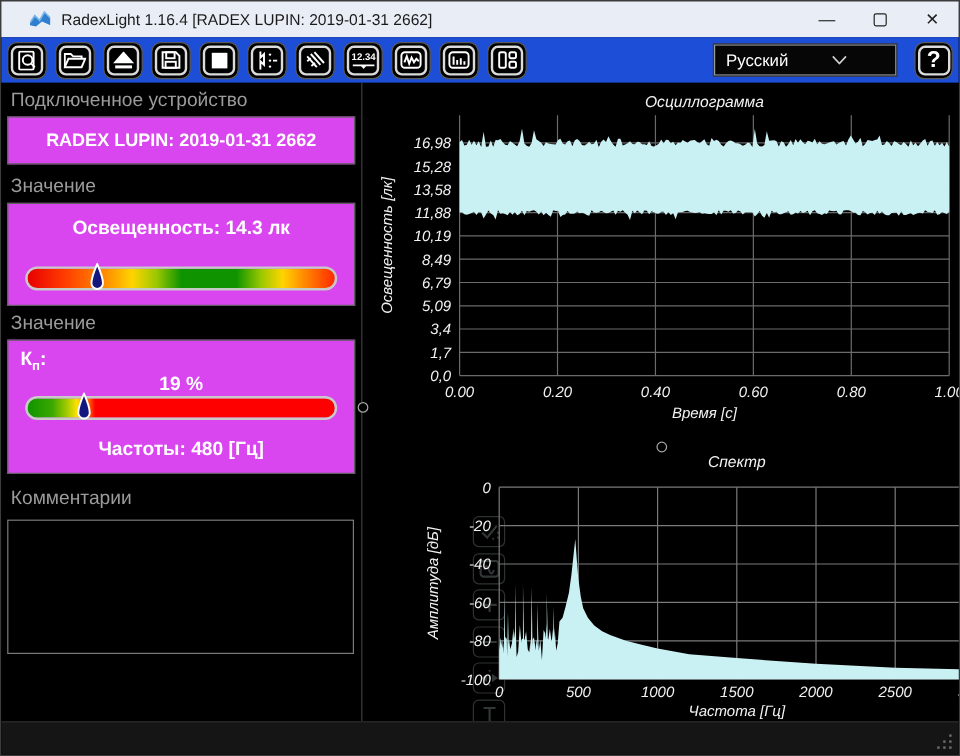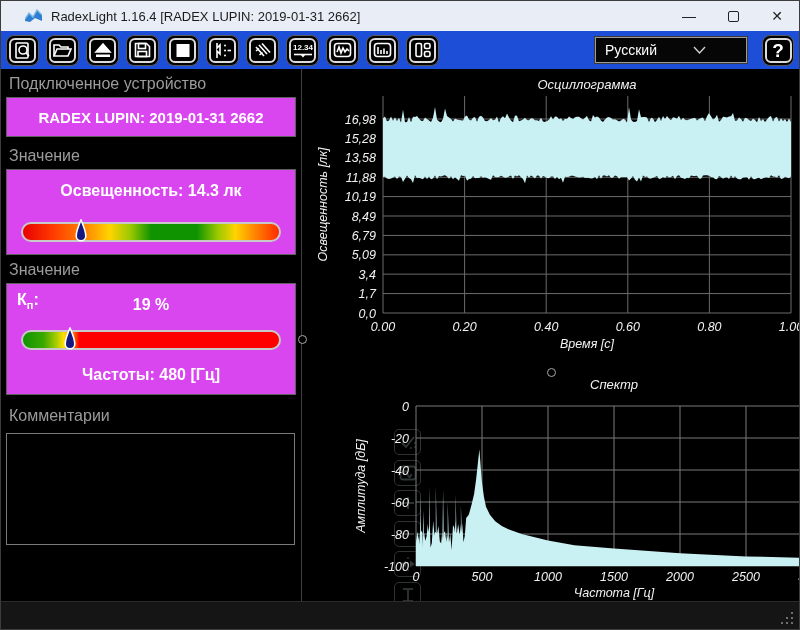--- a/index.html
+++ b/index.html
@@ -224,21 +224,21 @@
           <div class="gbar" id="gbar-value" style="background: linear-gradient(to right, rgb(232, 0, 0) 0%, rgb(255, 60, 0) 12%, rgb(255, 138, 0) 25%, rgb(255, 212, 0) 34%, rgb(154, 200, 0) 42%, rgb(15, 148, 0) 50%, rgb(15, 148, 0) 68%, rgb(154, 200, 0) 76%, rgb(255, 212, 0) 83%, rgb(255, 138, 0) 90%, rgb(255, 42, 0) 100%);"></div>
           <svg class="drop-marker" id="marker-value" viewBox="0 0 12 26" style="left: calc(23% - 6px);">
             <path d="M6 1 C6 1 1.2 12 1.2 17 a4.8 4.8 0 0 0 9.6 0 C10.8 12 6 1 6 1 Z" fill="#14177d" stroke="#fff" stroke-width="1.6"></path>
           </svg>
         </div>
       </div>
 
       <div class="sec-h" style="top:192px">Значение</div>
       <div class="box pulse-box">
         <div class="kp"><span>К</span><sub>п</sub><span>:</span></div>
-        <div class="big-label" style="top:12px">19 %</div>
+        <div class="big-label" style="top:28px">19 %</div>
         <div class="gbar-wrap" style="top:44px">
           <div class="gbar" id="gbar-pulse" style="background: linear-gradient(to right, rgb(15, 148, 0) 0%, rgb(58, 168, 0) 8%, rgb(168, 204, 0) 13%, rgb(255, 224, 0) 16%, rgb(255, 144, 0) 19%, rgb(255, 0, 0) 22%, rgb(255, 0, 0) 100%);"></div>
           <svg class="drop-marker" id="marker-pulse" viewBox="0 0 12 26" style="left: calc(19% - 6px);">
             <path d="M6 1 C6 1 1.2 12 1.2 17 a4.8 4.8 0 0 0 9.6 0 C10.8 12 6 1 6 1 Z" fill="#14177d" stroke="#fff" stroke-width="1.6"></path>
           </svg>
         </div>
         <div class="big-label" style="top:82px">Частоты: 480 [Гц]</div>
       </div>
 
       <div class="sec-h" style="top:338px">Комментарии</div>

